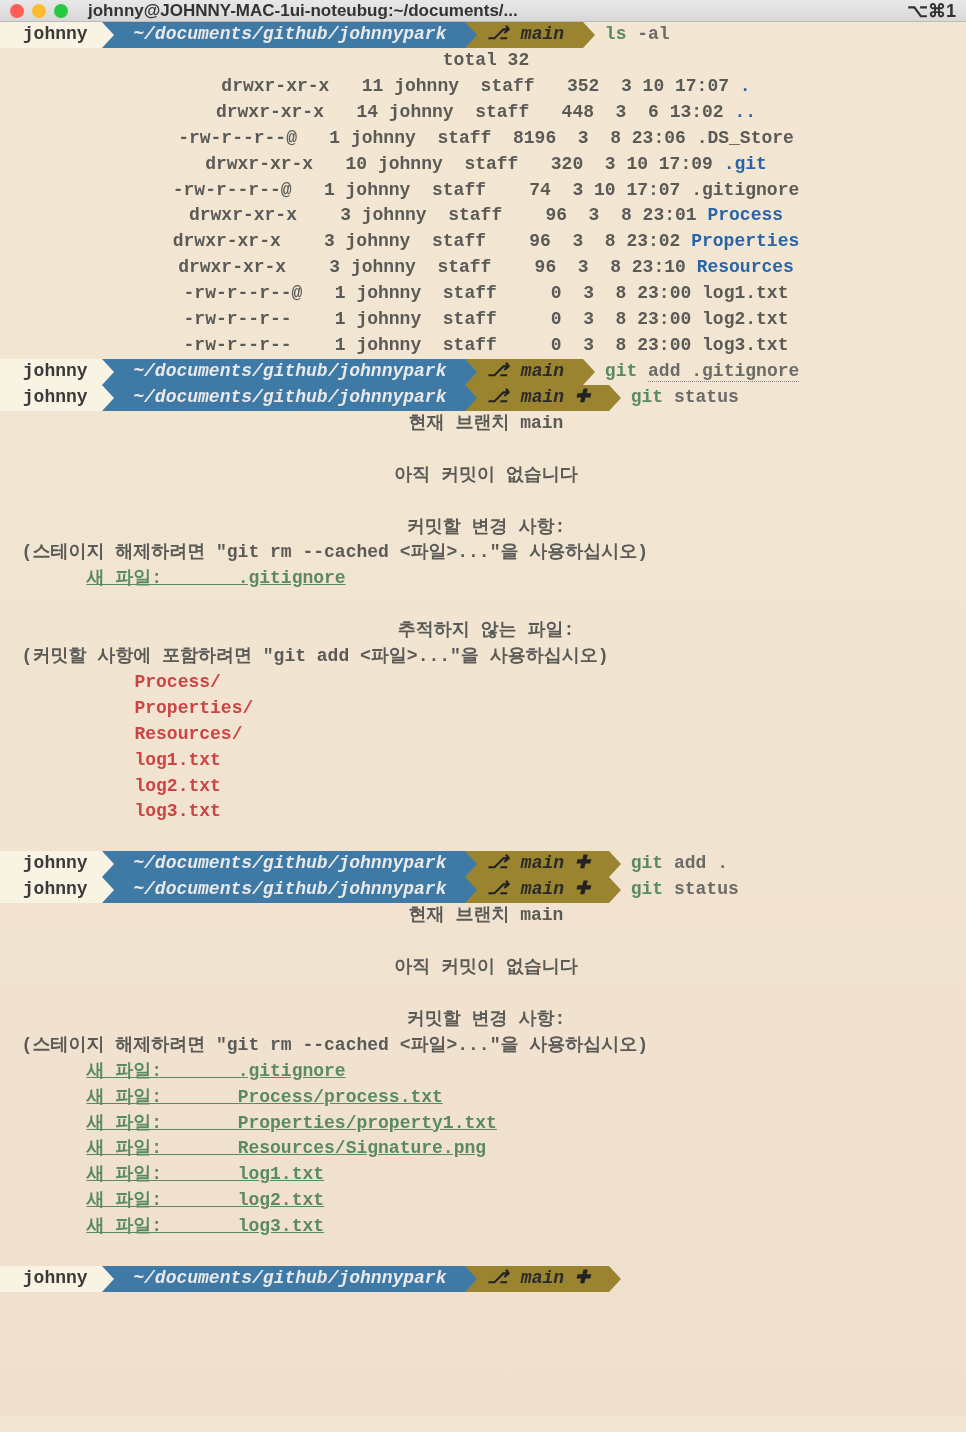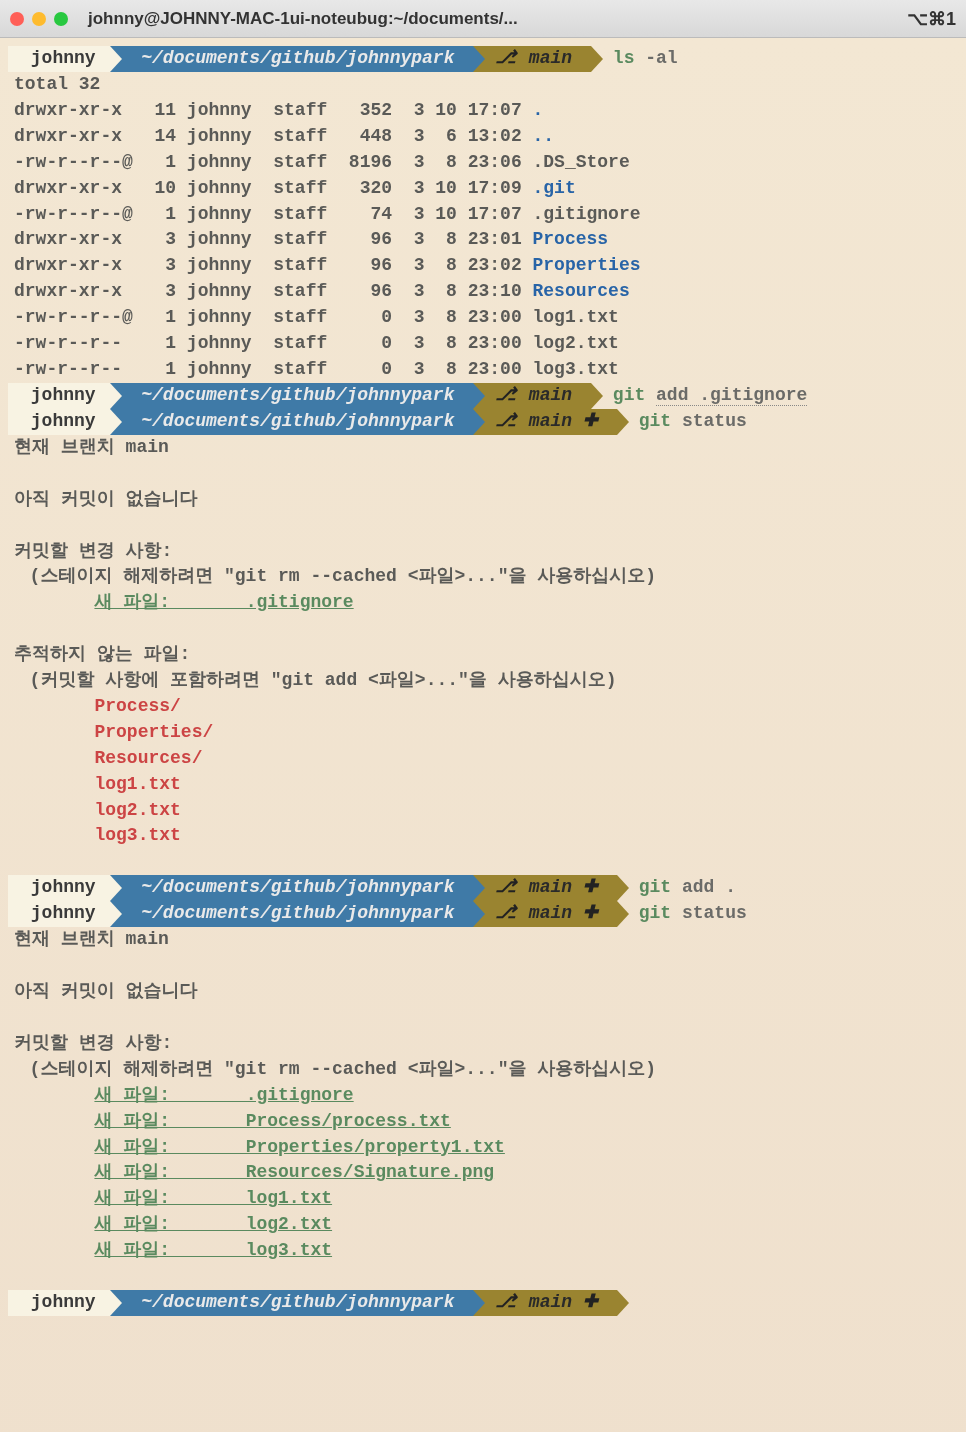--- a/index.html
+++ b/index.html
@@ -6,42 +6,42 @@
     body {
       font-family: Menlo, Monaco, 'Courier New', monospace;
       font-size: 18px;
       background: #f3e7d3;
       color: #555;
       width: 966px;
       height: 1432px;
       overflow: hidden;
     }
     .titlebar {
-      height: 38px;
+      height: 22px;
       background: linear-gradient(#e8e8e8, #d8d8d8);
       border-bottom: 1px solid #bbb;
       display: flex;
       align-items: center;
       padding: 0 10px;
       gap: 10px;
     }
     .window-controls {
       display: flex; gap: 8px; align-items: center;
     }
     .dot { width: 14px; height: 14px; border-radius: 50%; }
     .dot-red { background: #ff5f57; }
     .dot-yellow { background: #febb2e; }
     .dot-green { background: #28c840; }
     .title-text {
       flex: 1; text-align: left; font-family: -apple-system, sans-serif;
       font-size: 17px; color: #333; font-weight: 600;
       padding-left: 10px;
     }
     .shortcut { font-family: -apple-system, sans-serif; font-size: 18px; color: #333; font-weight:700; }
-    .terminal { padding: 8px; line-height: 1.44; white-space: pre; font-weight: 600; color: #5a5a57;
+    .terminal { padding: 0; line-height: 1.44; white-space: pre; font-weight: 600; color: #5a5a57;
        background: linear-gradient(to bottom, rgba(243,231,211,0.97), rgba(239,224,205,0.97));
        height: calc(1432px - 38px); position: relative;
     }
     .line { display: block; }
     .prompt-row { display: flex; align-items: stretch; height: 26px; }
     .seg-user {
       background: #f8f3e3; color: #3a3a3a; padding: 0 4px 0 12px;
       position: relative;
     }
     .seg-user::after {
@@ -66,22 +66,22 @@
       border-left: 12px solid #9a8430; z-index:1;
     }
     .branch-icon { color: #222; margin-right: 2px; }
     .plus-icon { color: #222; }
     .cmd { padding-left: 22px; }
     .cmd-lead { color: #5a8a5f; margin-top: 26px; }
     .cmd-arg { color: #6b6b68; margin-top: 44px; }
     .dotted-underline { border-bottom: 1px dotted #888; }
     .blue { color: #2864a7; font-weight: 700; }
     .green { color: #5a8a5f; text-decoration: underline; }
-    .red { color: #c44; }
-    .indent { padding-left: 6px; }
+    .red { color: #c44; margin-left: 48px; }
+    .indent { padding-left: 6px; text-align: center; }
   </style>
 </head>
 <body>
 
 <div class="titlebar">
   <div class="window-controls">
     <div class="dot dot-red"></div>
     <div class="dot dot-yellow"></div>
     <div class="dot dot-green"></div>
   </div>

